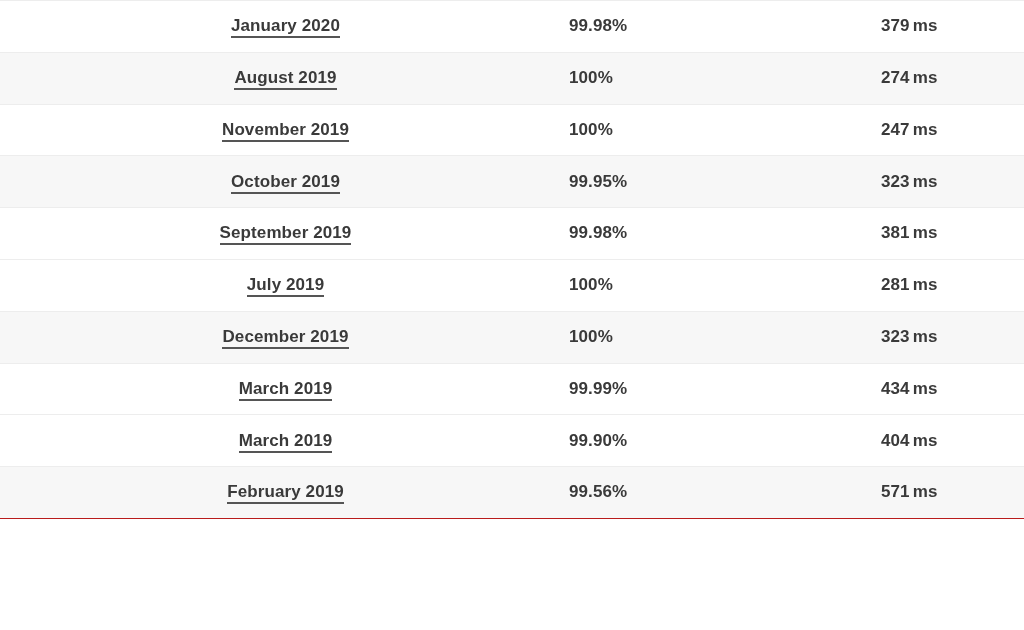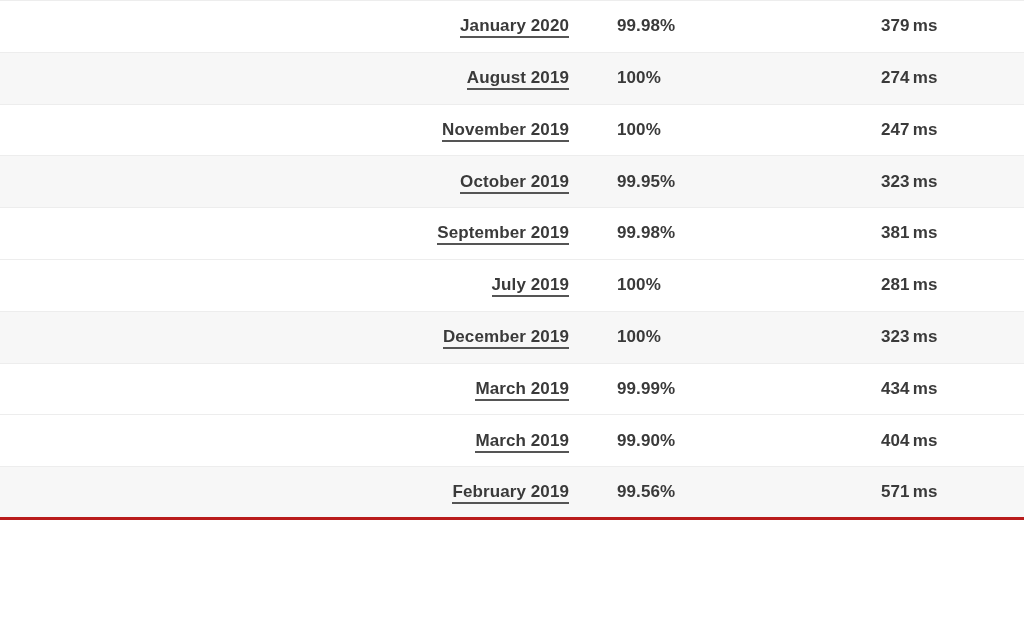--- a/index.html
+++ b/index.html
@@ -26,39 +26,39 @@
 
   .uptime-table tr.data-row {
     height: 51.8px;
     background: #ffffff;
     border-top: 1px solid #ededed;
   }
   .uptime-table tr.data-row.striped {
     background: #f7f7f7;
   }
   .uptime-table tr.data-row:last-child {
-    border-bottom: 3px solid #b91c1c;
+    border-bottom: 1px solid #b91c1c;
   }
 
   .uptime-table td {
     padding: 0;
     vertical-align: middle;
     font-size: 17px;
     font-weight: bold;
     color: #3a3a3a;
     letter-spacing: 0.1px;
     line-height: 1.2;
   }
 
   
   td.col-month {
     width: 569px;
     padding-left: 2px;
     box-sizing: border-box;
-    text-align: right;
+    text-align: center;
   }
   .month-link {
     color: #3a3a3a;
     text-decoration: none;
     border-bottom: 2px solid #555555;
     padding-bottom: 1px;
     font-weight: bold;
     font-size: 17px;
     cursor: pointer;
     display: inline;
@@ -67,21 +67,20 @@
   
   td.col-uptime {
     width: 312px;
     padding-left: 0;
     box-sizing: border-box;
     text-align: left;
   }
   td.col-uptime .uptime-value {
     display: inline-block;
     padding-left: 0;
-    margin-left: 48px;
   }
 
   
   td.col-response {
     width: 143px;
     padding-right: 50px;
     box-sizing: border-box;
     white-space: nowrap;
   }
   .response-number {

